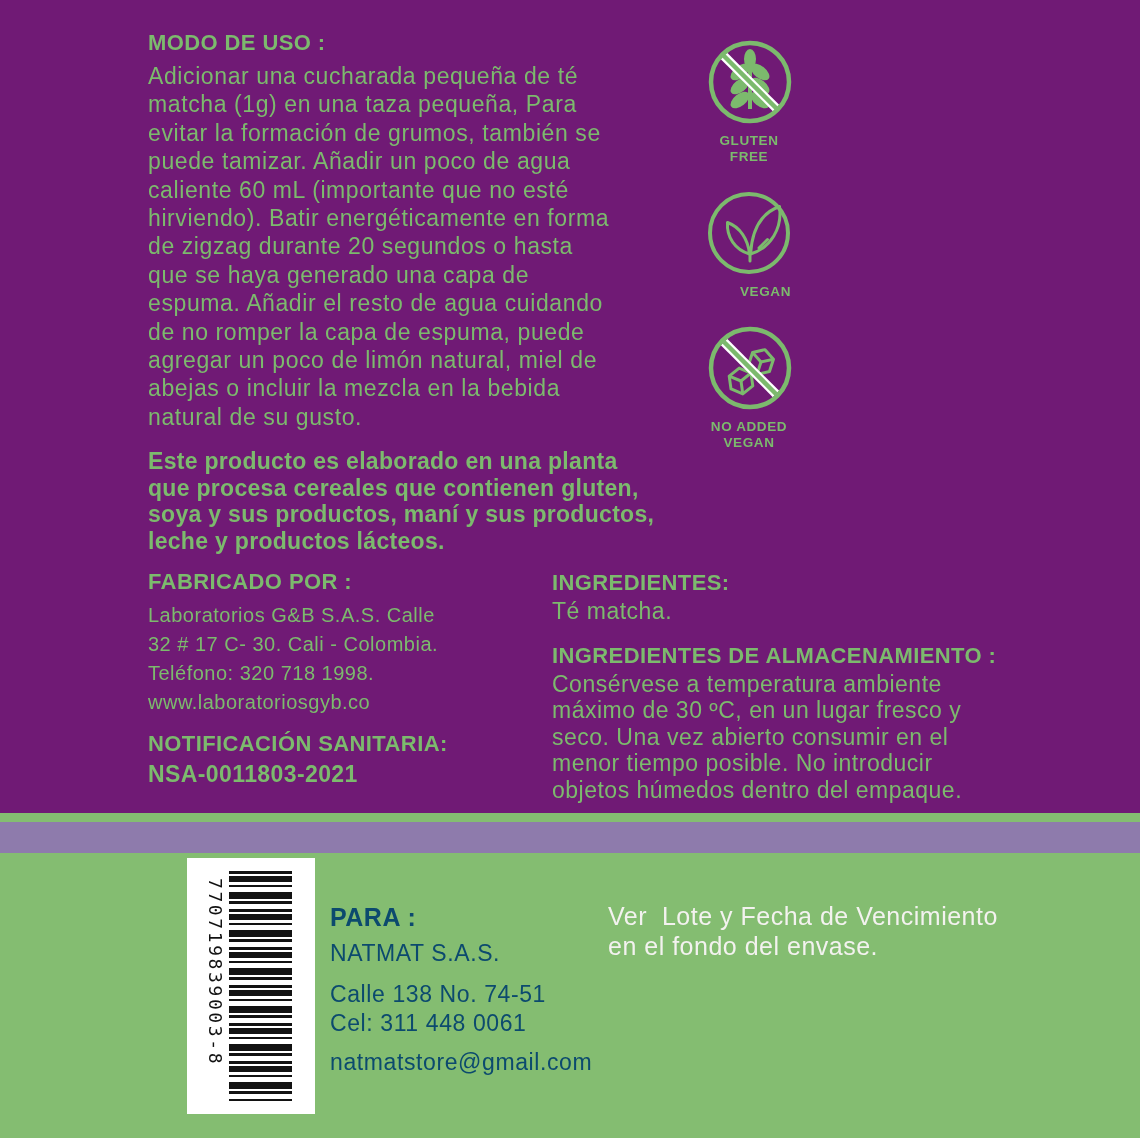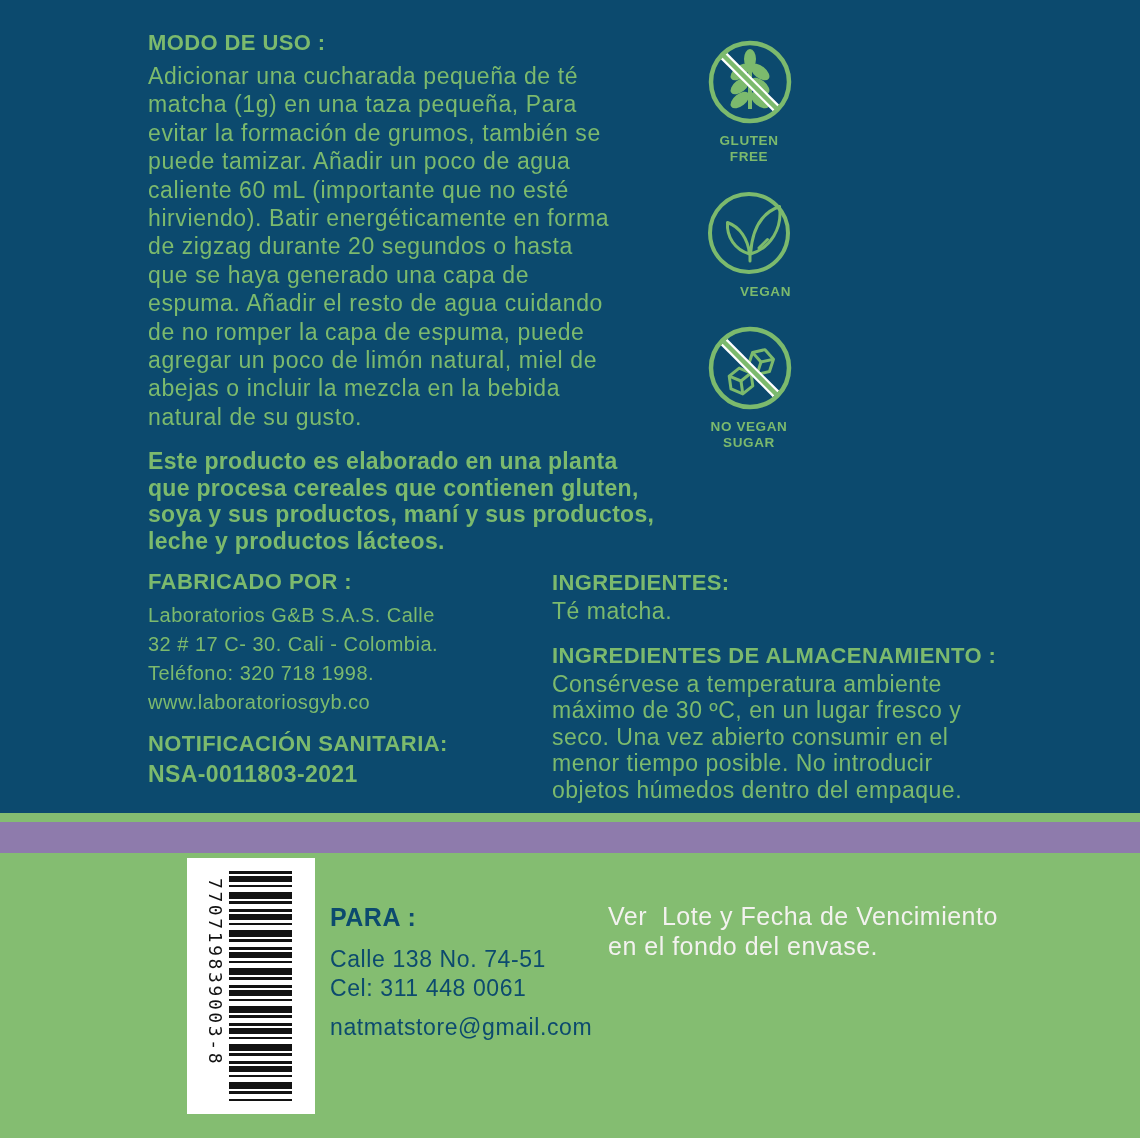--- a/index.html
+++ b/index.html
@@ -4,21 +4,21 @@
 <style>
   html,body{margin:0;padding:0;}
   .label{
     position:relative;
     width:1140px;height:1138px;
     overflow:hidden;
     font-family:"Liberation Sans","DejaVu Sans",sans-serif;
     background:#f4f5f7;
   }
   
-  .top-section{position:absolute;left:0;top:0;width:1140px;height:813px;background:#0c4a6e;}
+  .top-section{position:absolute;left:0;top:0;width:1140px;height:813px;background:#701a75;}
   .col-left{position:absolute;left:148px;top:30px;width:512px;}
   .h-bold{
     font-weight:bold;font-size:22px;letter-spacing:.4px;
     color:#7cba6d;margin:0 0 6px 0;
   }
   .body-text{
     font-size:23px;line-height:28.4px;letter-spacing:.6px;
     color:#7cba6d;white-space:pre-wrap;margin:0;
   }
   .allergen{
@@ -179,38 +179,39 @@
             <g stroke-width="3" transform="rotate(-8 33 55)">
               <polygon points="33,42 44,48.5 44,61.5 33,68 22,61.5 22,48.5"></polygon>
               <polyline points="22,48.5 33,55 44,48.5"></polyline>
               <line x1="33" y1="55" x2="33" y2="68"></line>
             </g>
             <line x1="16" y1="16" x2="68" y2="68" stroke="#ffffff" stroke-width="9"></line>
             <line x1="16" y1="16" x2="68" y2="68" stroke-width="4.5"></line>
             <circle cx="42" cy="42" r="39" stroke-width="4.5"></circle>
           </svg>
         </span>
-        <div class="badge-label">NO VEGAN SUGAR</div>
+        <div class="badge-label">NO ADDED VEGAN</div>
       </div>
 
     </div>
   </section>
 
   <div class="stripe-green"></div>
   <div class="stripe-purple"></div>
 
   <section class="bottom-section">
 
     <div class="barcode-box">
       <div class="barcode-bars"></div>
       <div class="barcode-number">770719839003-8</div>
     </div>
 
     <div class="dist-block">
       <h2 class="dist-heading">PARA :</h2>
+      <div class="dist-name">NATMAT S.A.S.</div>
       <div class="dist-addr">
         <div>Calle 138 No. 74-51</div>
         <div>Cel: 311 448 0061</div>
       </div>
       <div class="dist-email">natmatstore@gmail.com</div>
     </div>
 
     <div class="lot-text">Ver  Lote y Fecha de Vencimiento
 en el fondo del envase.</div>
 

